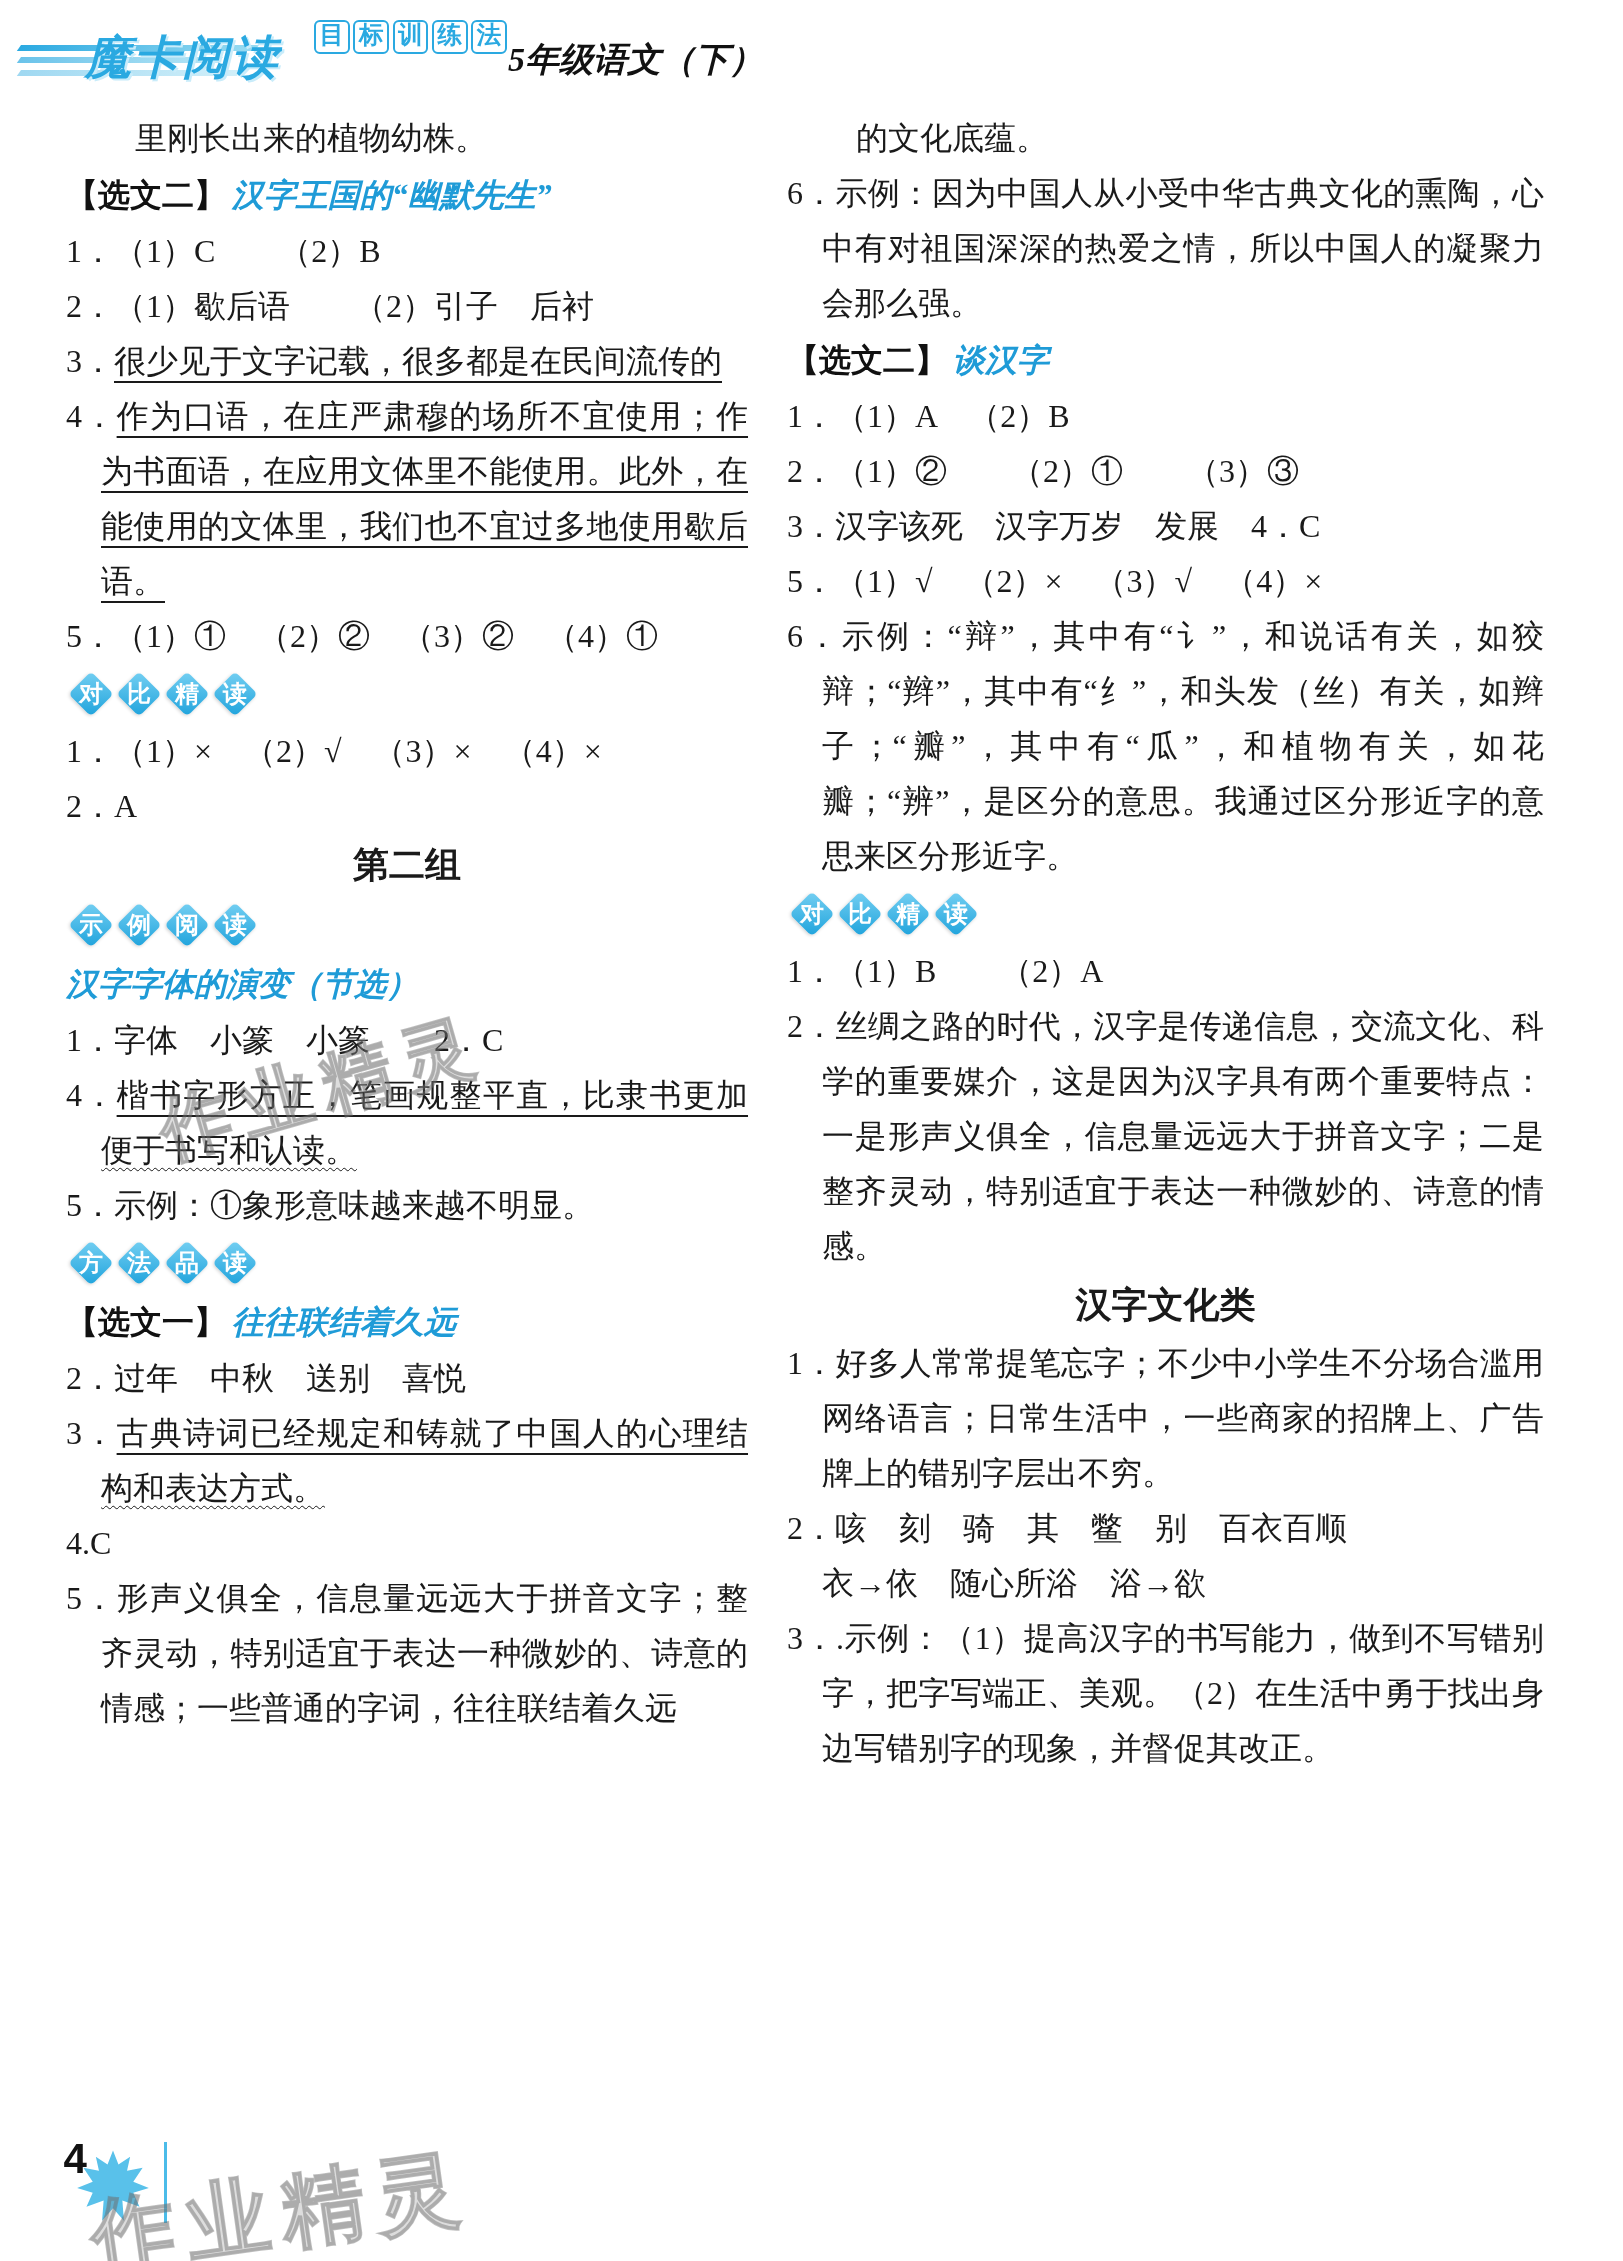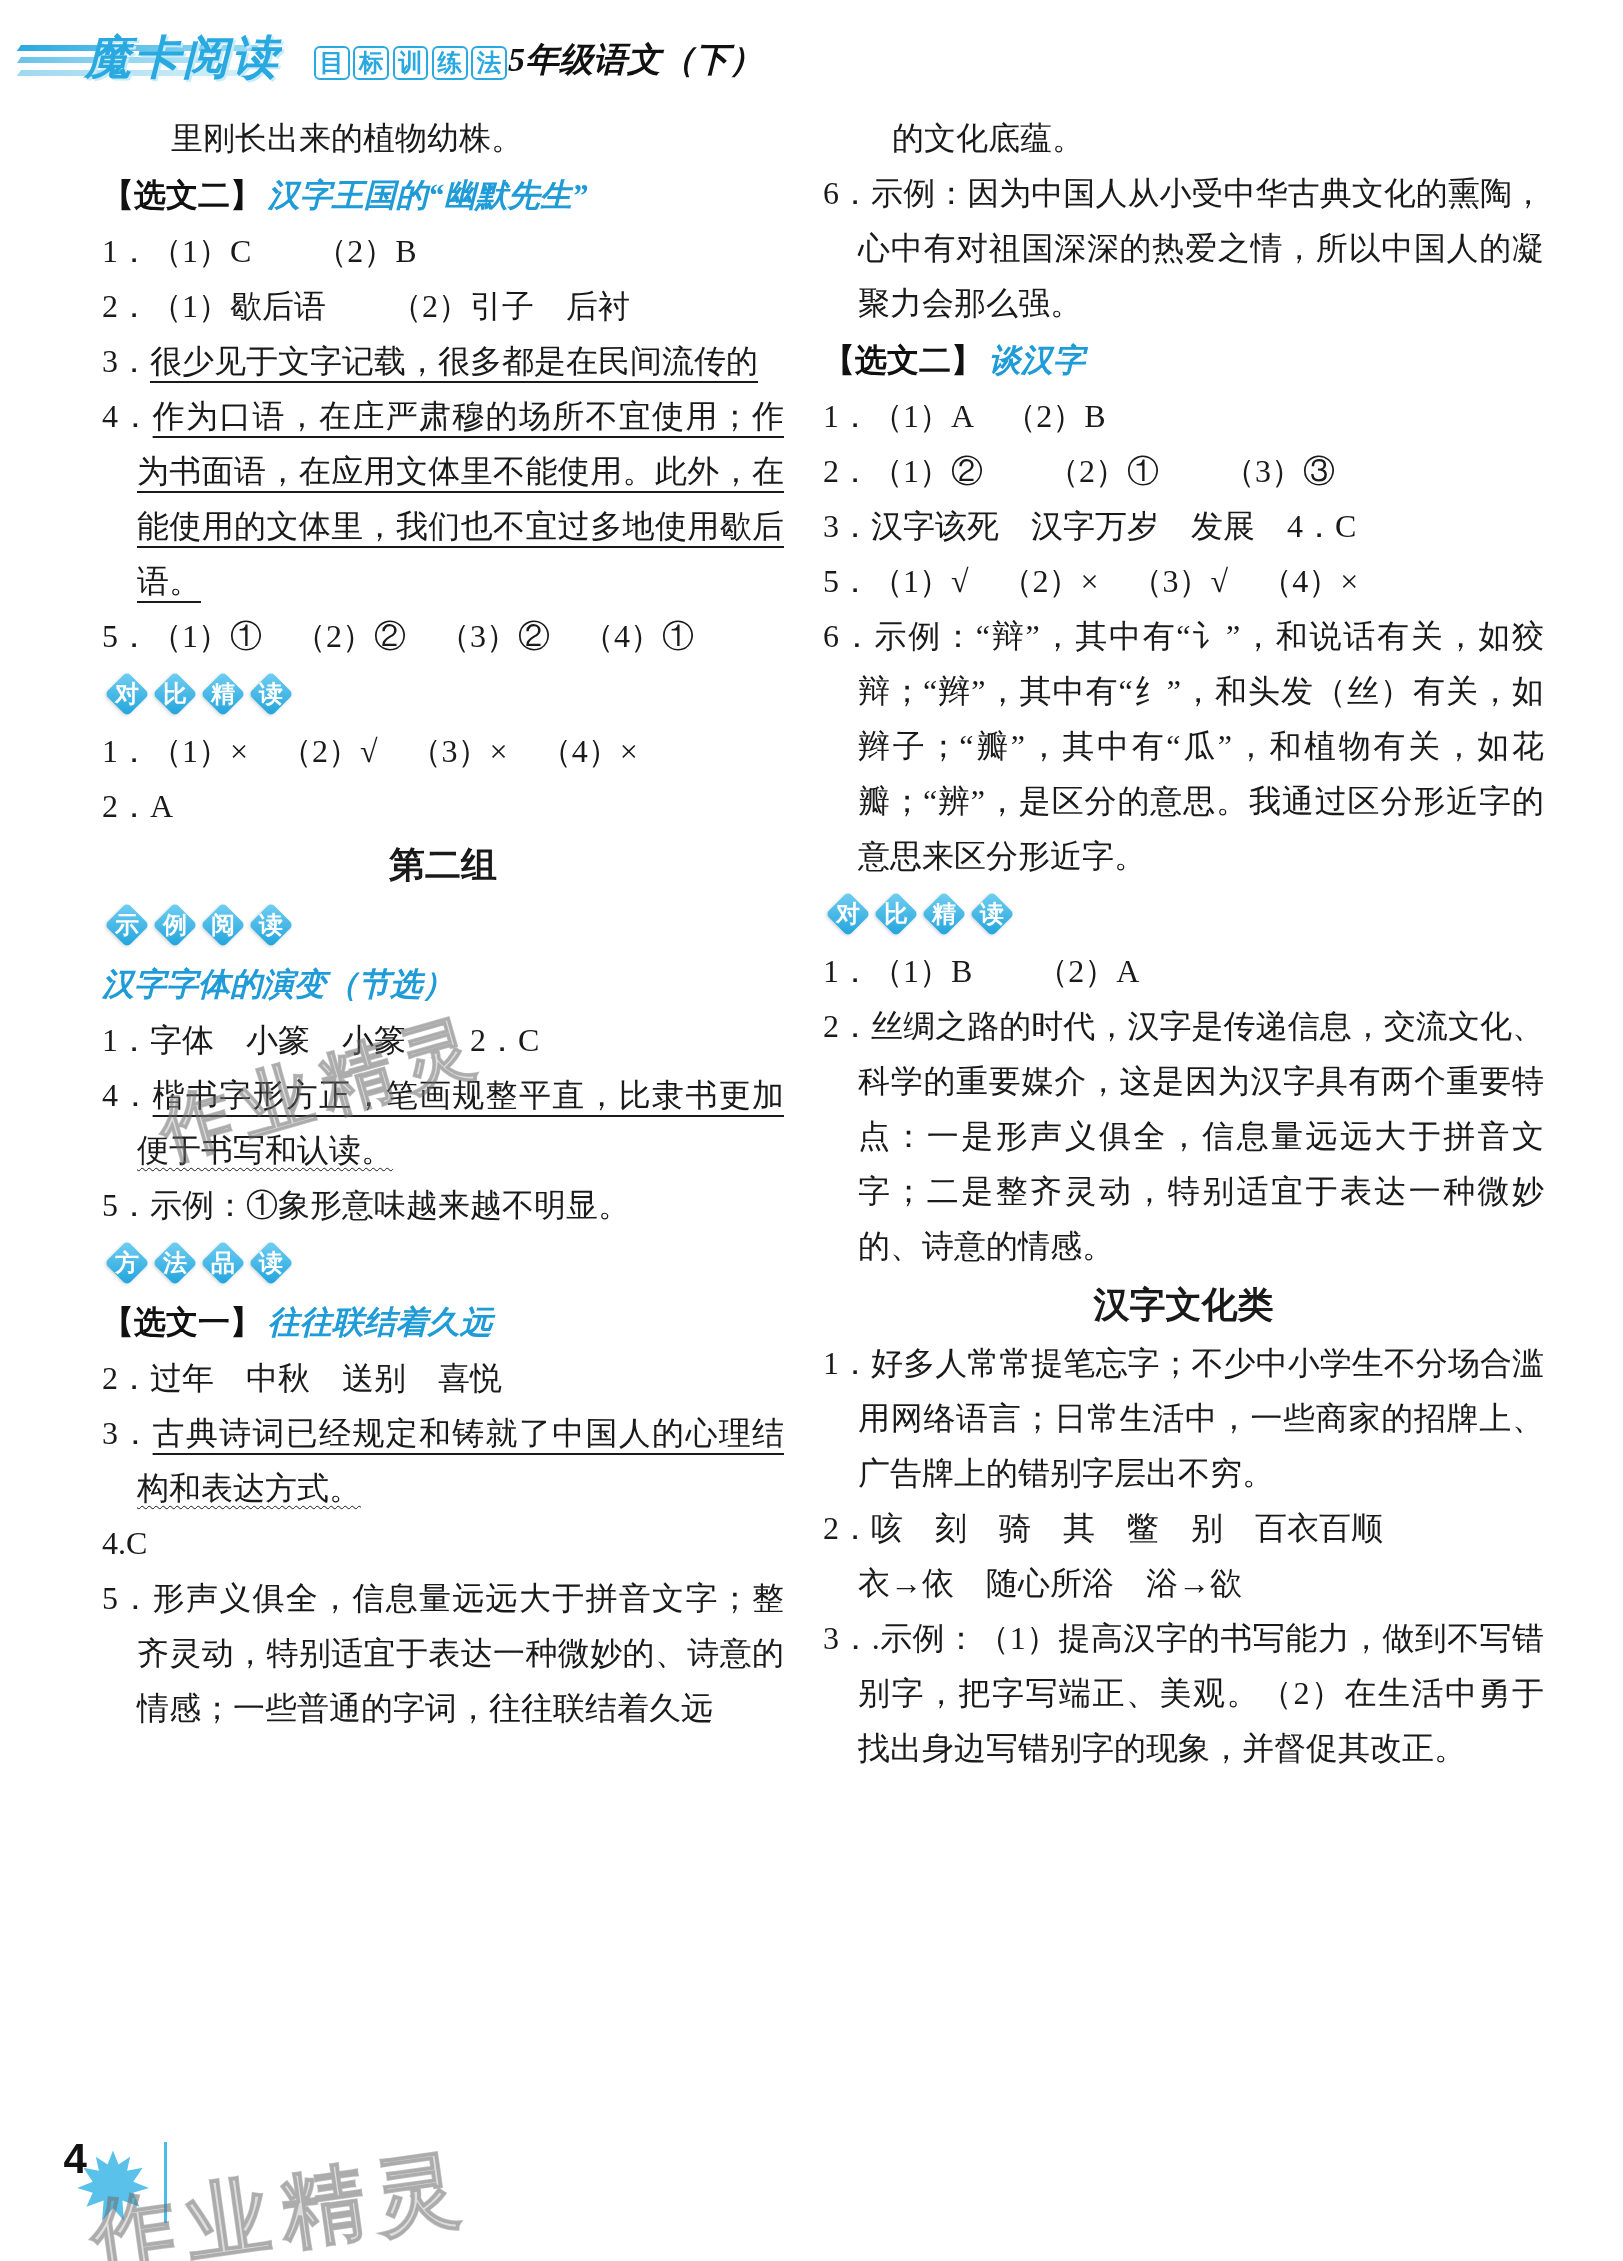--- a/index.html
+++ b/index.html
@@ -15,29 +15,29 @@
   .stripes{position:absolute;left:18.7px;top:45px;}
   .stripes i{display:block;height:5.8px;margin-bottom:6.5px;background:linear-gradient(90deg,#2aa9e1,#9adcf2);transform:skewX(-35deg);}
   .stripes i:nth-child(1){width:238px;}
   .stripes i:nth-child(2){width:202px;opacity:.7;}
   .stripes i:nth-child(3){width:220px;opacity:.45;}
   .logo{
     position:absolute;left:85px;top:27px;font-size:46px;font-weight:bold;font-style:italic;
     color:#2aa9e1;letter-spacing:2.9px;font-family:"Liberation Sans","DejaVu Sans",sans-serif;
     text-shadow:2.2px 2.2px 0 #c9ecfa;
   }
-  .method{position:absolute;left:314px;top:46px;font-family:Liberation Sans, sans-serif;}
+  .method{position:absolute;left:314px;top:20px;font-family:Liberation Mono, monospace;}
   .method span{
     display:inline-block;border:2.2px solid #2aa9e1;border-radius:5.8px;color:#2aa9e1;background:#ffffff;
     font-size:24.5px;font-weight:bold;line-height:1;padding:2.9px 3.6px;margin-right:3.6px;
   }
   .edition{position:absolute;left:508px;top:37px;font-size:34px;font-weight:bold;font-style:italic;color:#111;}
 
   
-  main{display:flex;gap:39px;padding:10px 79px 0 102px;position:relative;z-index:1;}
+  main{display:flex;gap:39px;padding:10px 79px 0 66px;position:relative;z-index:1;}
   .col{min-width:0;}
   .col-left{width:682px;flex:none;}
   .col-right{flex:1;}
 
   .item{font-size:32px;line-height:55px;text-align:justify;padding-left:35px;text-indent:-35px;}
   .sel,.bluetitle{padding-left:0;text-indent:0;text-align:left;line-height:58px;}
   .sel-label{font-weight:bold;color:#111;text-align:right;}
   .sel-title{color:#1f9bd7;font-weight:bold;font-style:italic;margin-left:5.8px;}
   .bluetitle{color:#1f9bd7;font-weight:bold;font-style:italic;font-size:32px;}
   .heading{font-size:36px;font-weight:bold;text-align:center;line-height:62px;}

